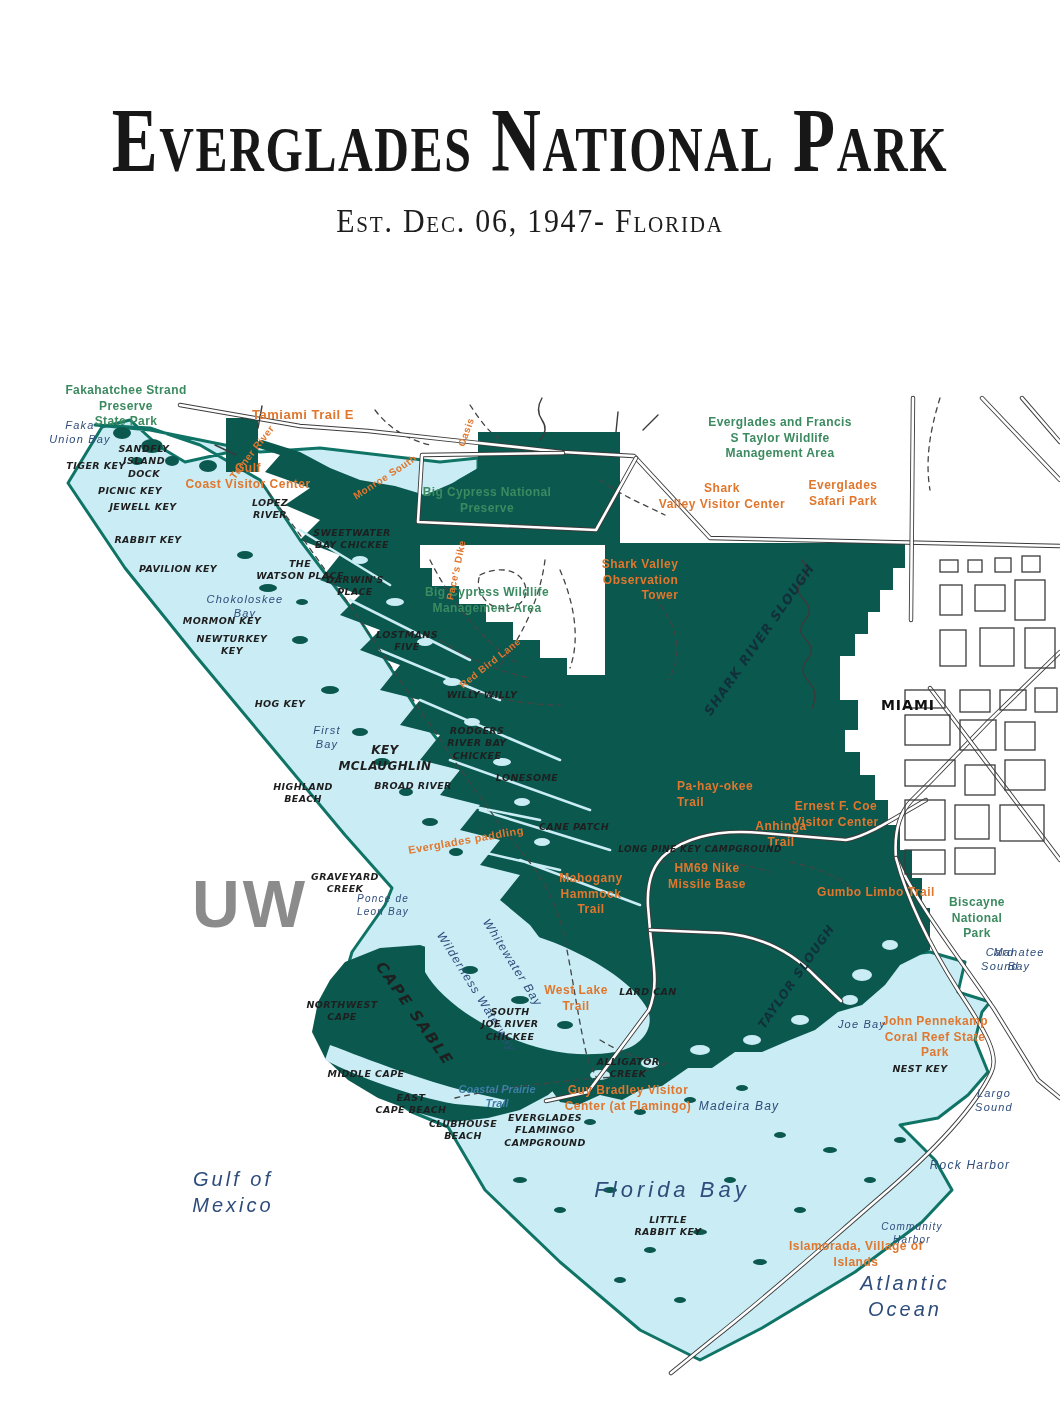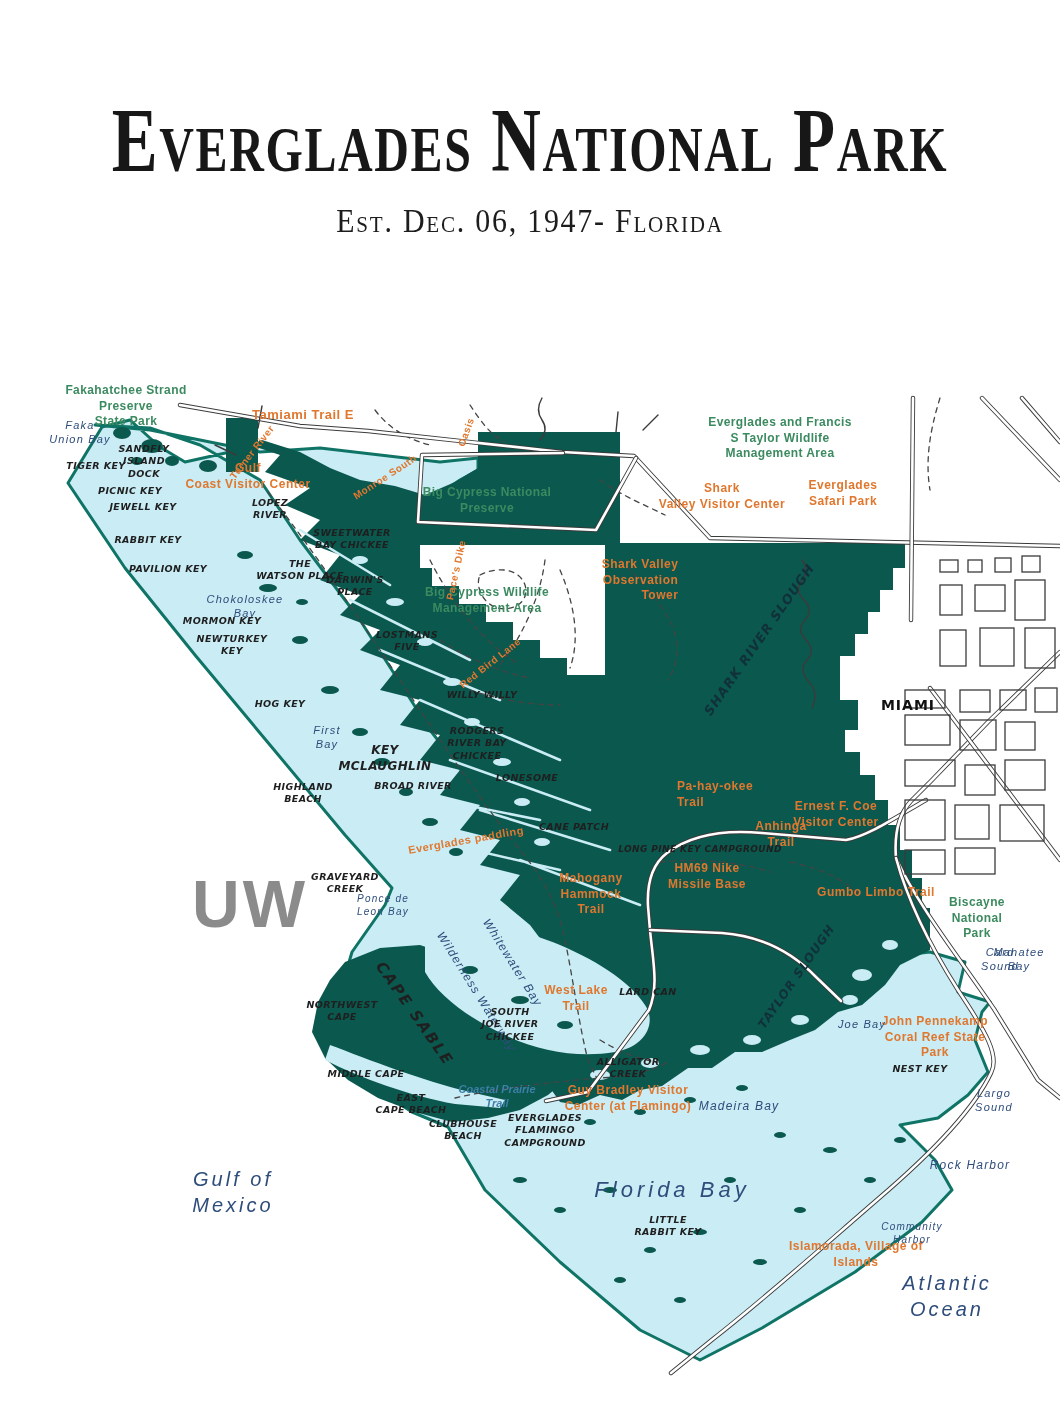--- a/index.html
+++ b/index.html
@@ -312,32 +312,32 @@
       <div class="map-label navy" style="left: 862px; top: 1024px; font-size: 11px; transform: translate(-50%, -50%);">Joe Bay</div>
       <div class="map-label navy" style="left: 979px; top: 959px; font-size: 11px; transform: translate(-50%, -50%); margin-left: 40px;">Manatee
 Bay</div>
       <div class="map-label navy" style="left: 1000px; top: 959px; font-size: 11px; transform: translate(-50%, -50%);">Card
 Sound</div>
       <div class="map-label navy" style="left: 994px; top: 1100px; font-size: 11px; transform: translate(-50%, -50%);">Largo
 Sound</div>
       <div class="map-label navy" style="left: 970px; top: 1166px; font-size: 12px; transform: translate(-50%, -50%);">Rock Harbor</div>
       <div class="map-label navy" style="left: 912px; top: 1233px; font-size: 10px; transform: translate(-50%, -50%);">Community
 Harbor</div>
-      <div class="map-label navy" style="left: 905px; top: 1296px; font-size: 20px; letter-spacing: 3px; transform: translate(-50%, -50%); margin-left: 42px;">Atlantic
+      <div class="map-label navy" style="left: 905px; top: 1296px; font-size: 20px; letter-spacing: 3px; transform: translate(-50%, -50%);">Atlantic
 Ocean</div>
       <div class="map-label blue-trail" style="left: 497px; top: 1096px; transform: translate(-50%, -50%);">Coastal Prairie
 Trail</div>
       <div class="map-label feature" style="left: 96px; top: 466px; transform: translate(-50%, -50%);">TIGER KEY</div>
       <div class="map-label feature" style="left: 144px; top: 462px; transform: translate(-50%, -50%);">SANDFLY
 ISLAND
 DOCK</div>
       <div class="map-label feature" style="left: 130px; top: 491px; transform: translate(-50%, -50%);">PICNIC KEY</div>
       <div class="map-label feature" style="left: 143px; top: 507px; transform: translate(-50%, -50%);">JEWELL KEY</div>
       <div class="map-label feature" style="left: 148px; top: 540px; transform: translate(-50%, -50%);">RABBIT KEY</div>
-      <div class="map-label feature" style="left: 168px; top: 569px; transform: translate(-50%, -50%);">PAVILION KEY</div>
+      <div class="map-label feature" style="left: 178px; top: 569px; transform: translate(-50%, -50%);">PAVILION KEY</div>
       <div class="map-label feature" style="left: 270px; top: 509px; transform: translate(-50%, -50%);">LOPEZ
 RIVER</div>
       <div class="map-label feature" style="left: 352px; top: 539px; transform: translate(-50%, -50%);">SWEETWATER
 BAY CHICKEE</div>
       <div class="map-label feature" style="left: 300px; top: 570px; transform: translate(-50%, -50%);">THE
 WATSON PLACE</div>
       <div class="map-label feature" style="left: 355px; top: 586px; transform: translate(-50%, -50%);">DARWIN'S
 PLACE</div>
       <div class="map-label feature" style="left: 222px; top: 621px; transform: translate(-50%, -50%);">MORMON KEY</div>
       <div class="map-label feature" style="left: 232px; top: 645px; transform: translate(-50%, -50%);">NEWTURKEY

